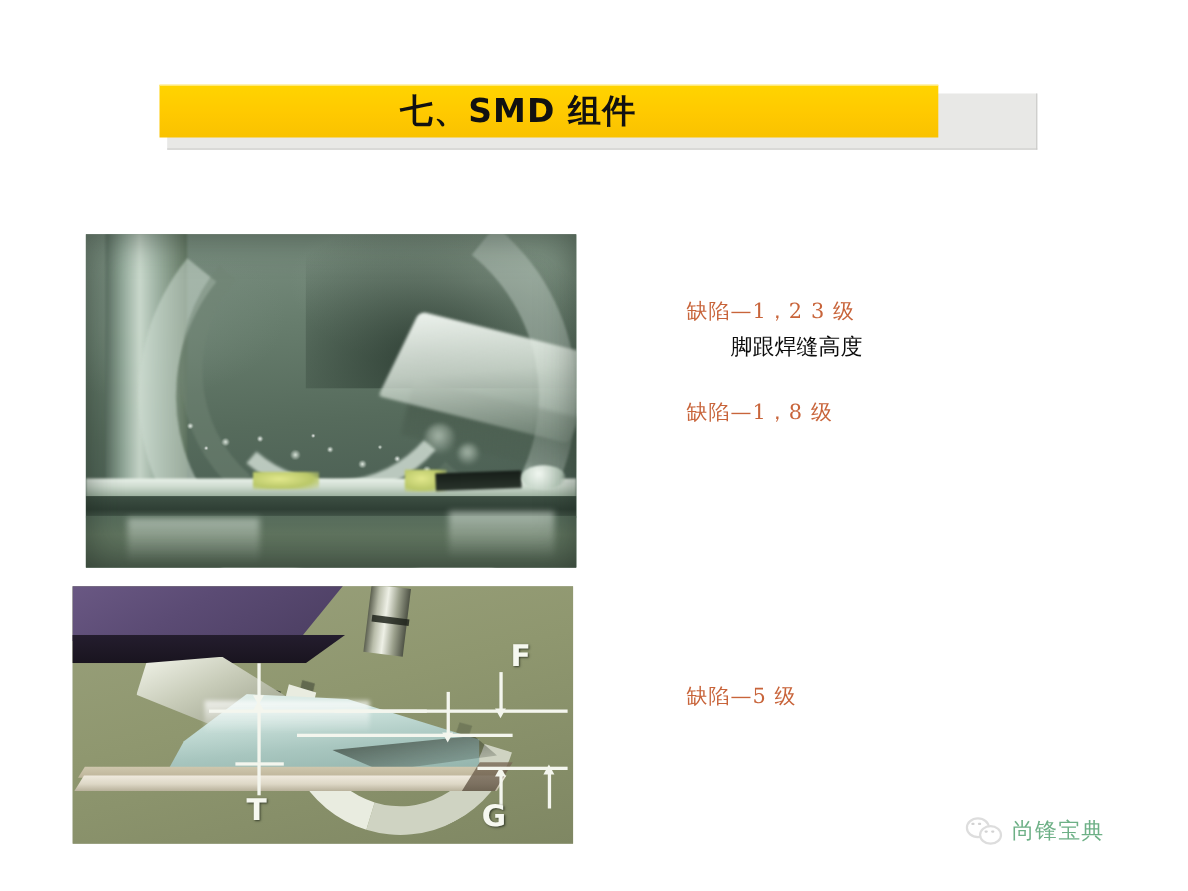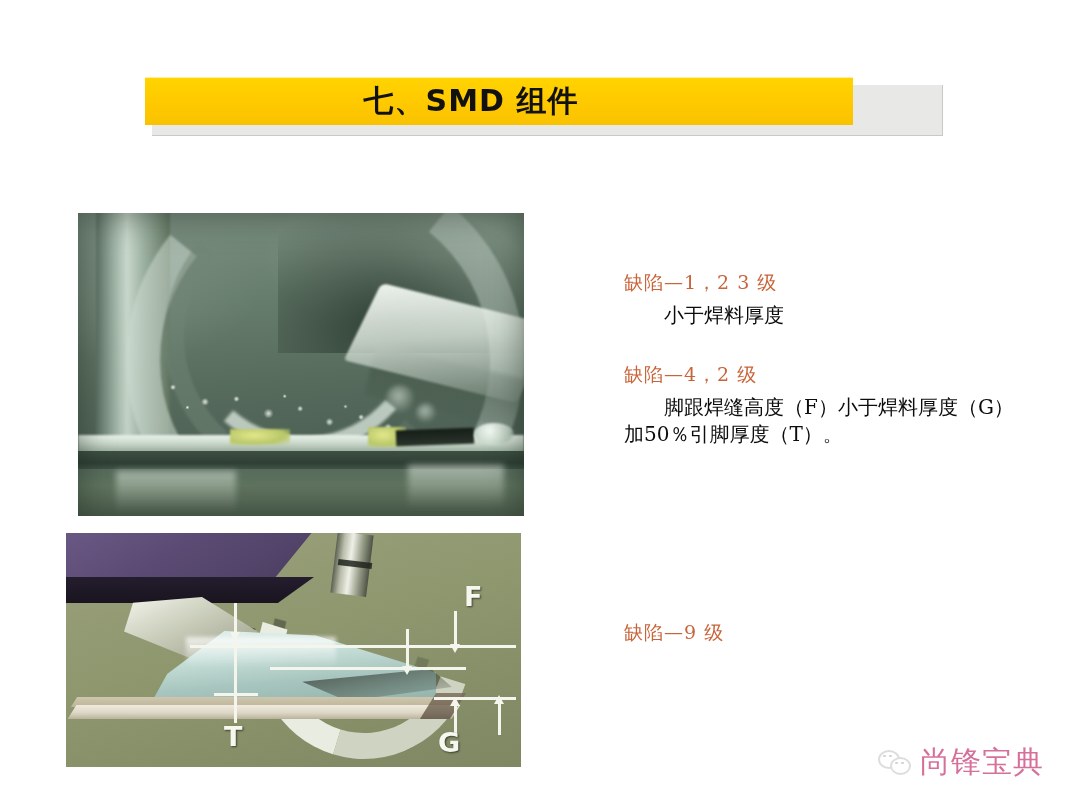--- a/index.html
+++ b/index.html
@@ -448,22 +448,22 @@
     background: #ffffff;
   }
   .wechat-icon .big { left: 0; top: 0; width: 18px; height: 15px; }
   .wechat-icon .small { left: 12px; top: 7px; width: 17px; height: 14px; }
   .wechat-icon .dot {
     position: absolute; width: 2.5px; height: 2.5px;
     border-radius: 50%; background: #b8b8b8;
   }
   .wm-text {
     font-family: Liberation Serif, serif;
-    font-size: 30px;
-    color: #be185d;
+    font-size: 20px;
+    color: #15803d;
     white-space: nowrap;
     letter-spacing: 1px;
   }
 </style>
 </head>
 <body>
 
 <div class="page">
 
   <div class="banner-wrap">
@@ -529,30 +529,29 @@
     <div class="dim-label" style="left:158px; top:190px;">T</div>
 
     <div class="dim-line" style="left:368px; top:164px; width:82px;"></div>
     <div class="dim-arrow up" style="left:388px; top:172px; height:30px;"></div>
     <div class="dim-arrow up" style="left:432px; top:170px; height:32px;"></div>
     <div class="dim-label" style="left:372px; top:196px;">G</div>
   </div>
 
   <div class="txtblock" style="top:270px;">
     <p class="defect-head">缺陷—1，2 3 级</p>
-    <p class="defect-body">小于焊料厚度</p>
+    <p class="defect-body">脚跟焊缝高度</p>
   </div>
 
   <div class="txtblock" style="top:362px;">
-    <p class="defect-head">缺陷—4，2  级</p>
-    <p class="defect-body">脚跟焊缝高度（F）小于焊料厚度（G）加50％引脚厚度（T）。</p>
+    <p class="defect-head">缺陷—1，8  级</p>
   </div>
 
   <div class="txtblock" style="top:620px;">
-    <p class="defect-head">缺陷—9 级</p>
+    <p class="defect-head">缺陷—5 级</p>
   </div>
 
   <div class="watermark">
     <span class="wechat-icon">
       <span class="bub big"></span>
       <span class="bub small"></span>
       <span class="dot" style="left:5px; top:5px;"></span>
       <span class="dot" style="left:11px; top:5px;"></span>
       <span class="dot" style="left:17px; top:12px;"></span>
       <span class="dot" style="left:23px; top:12px;"></span>

